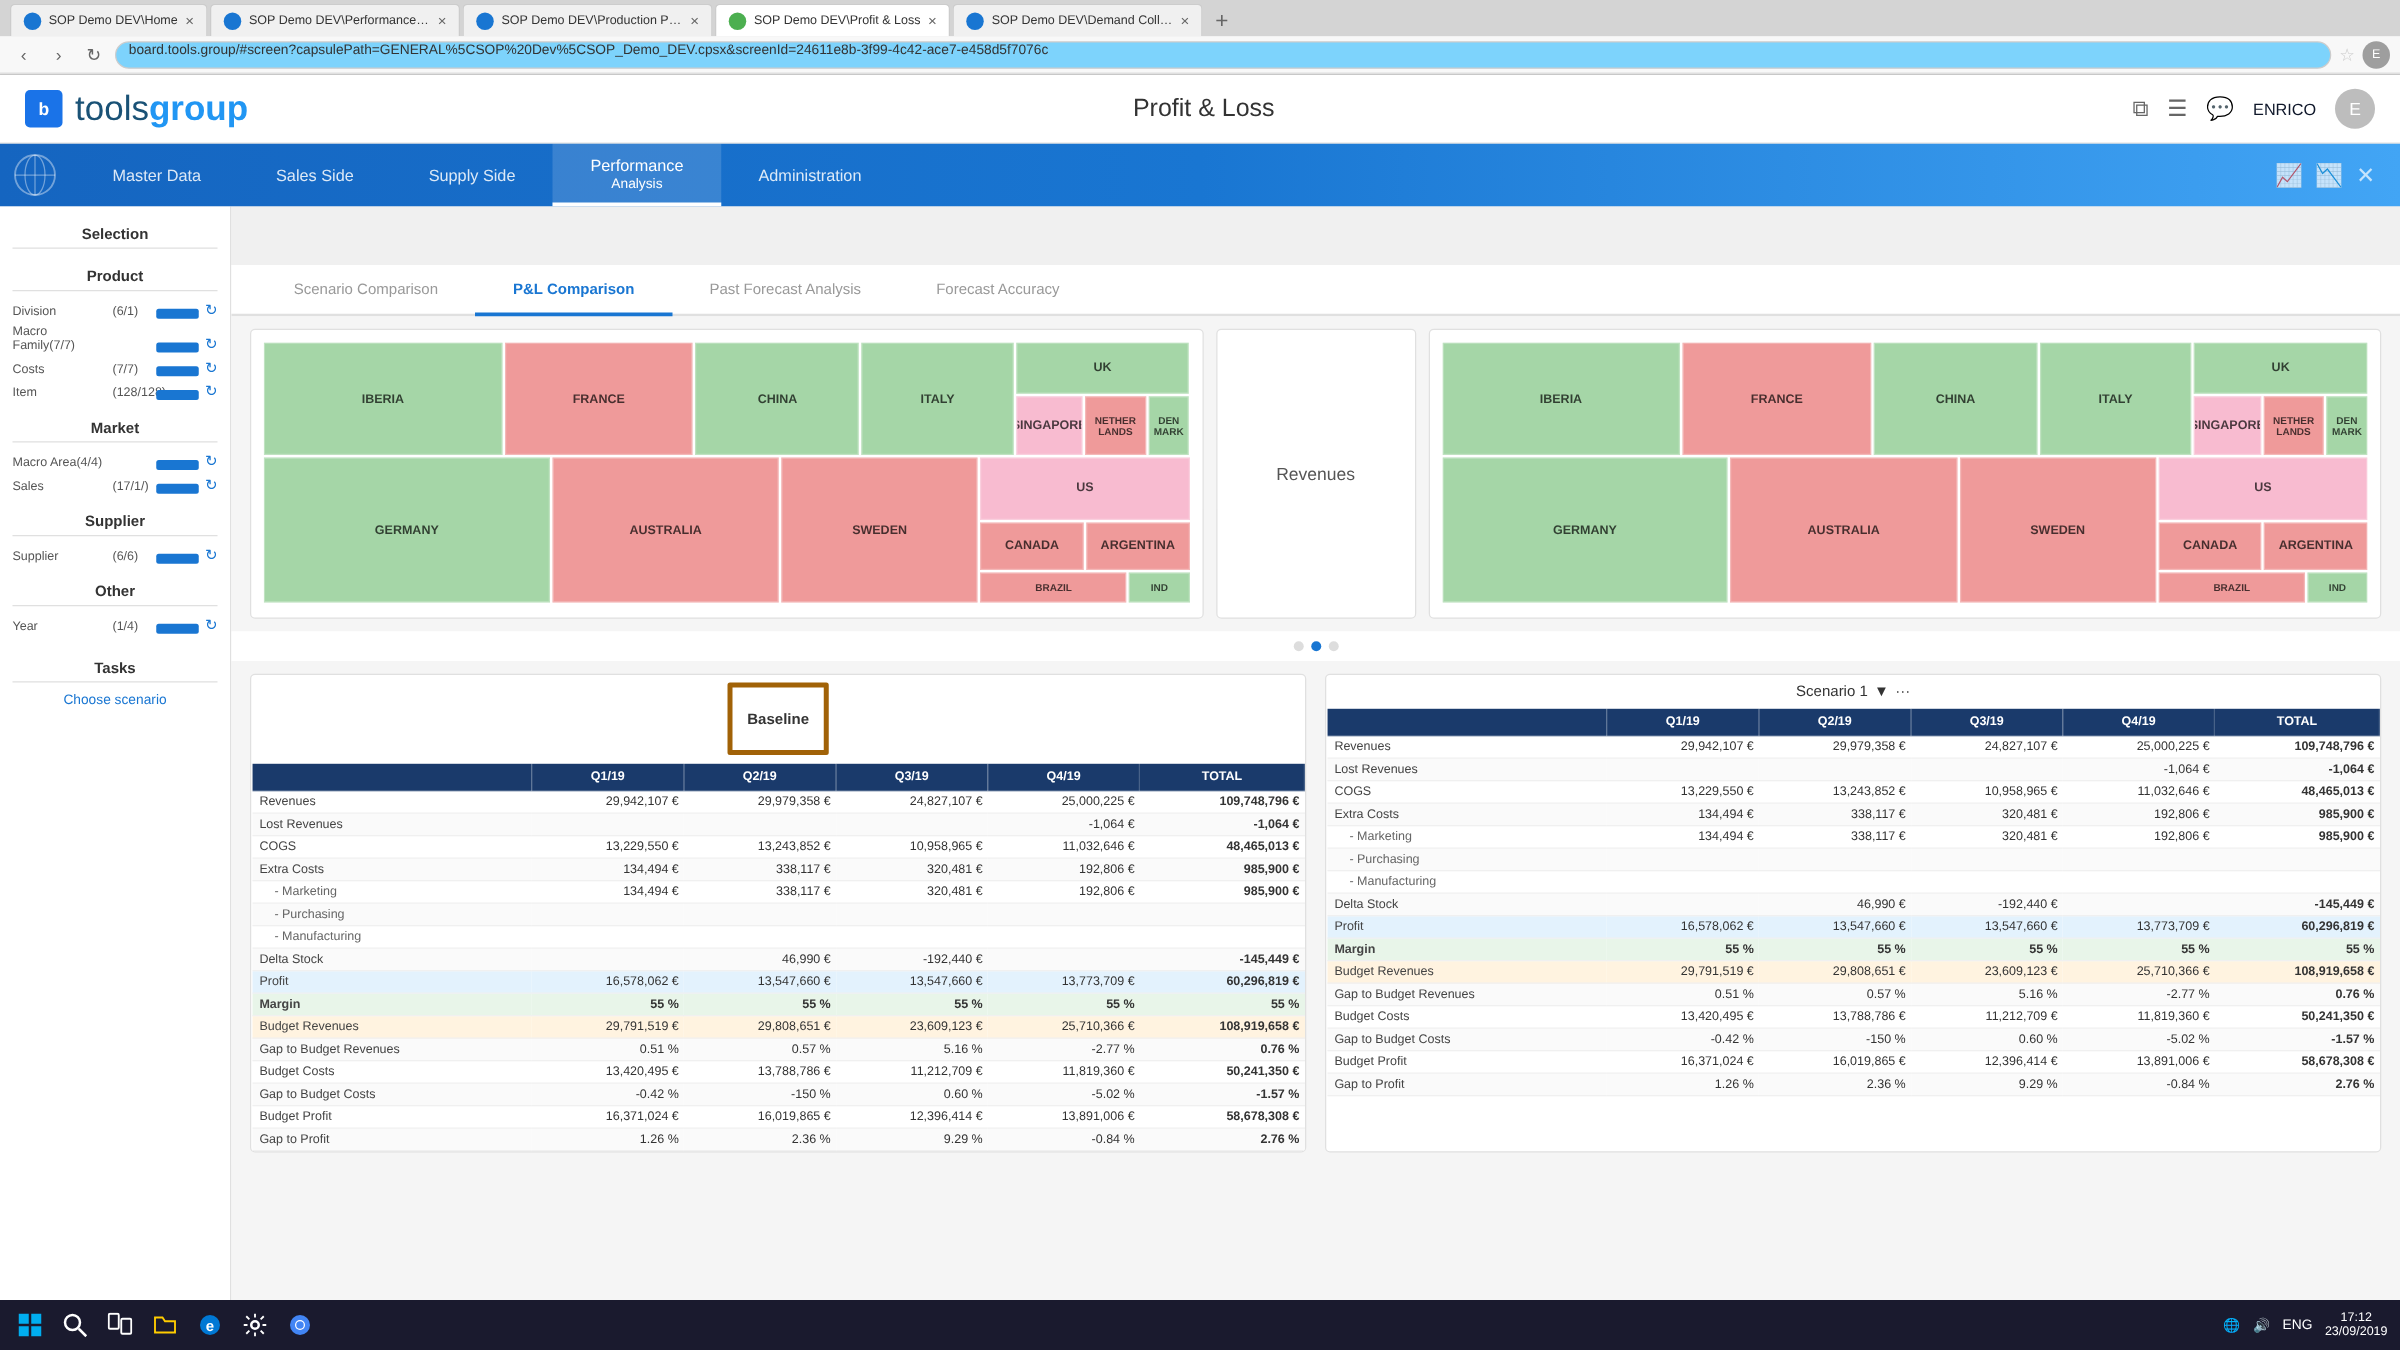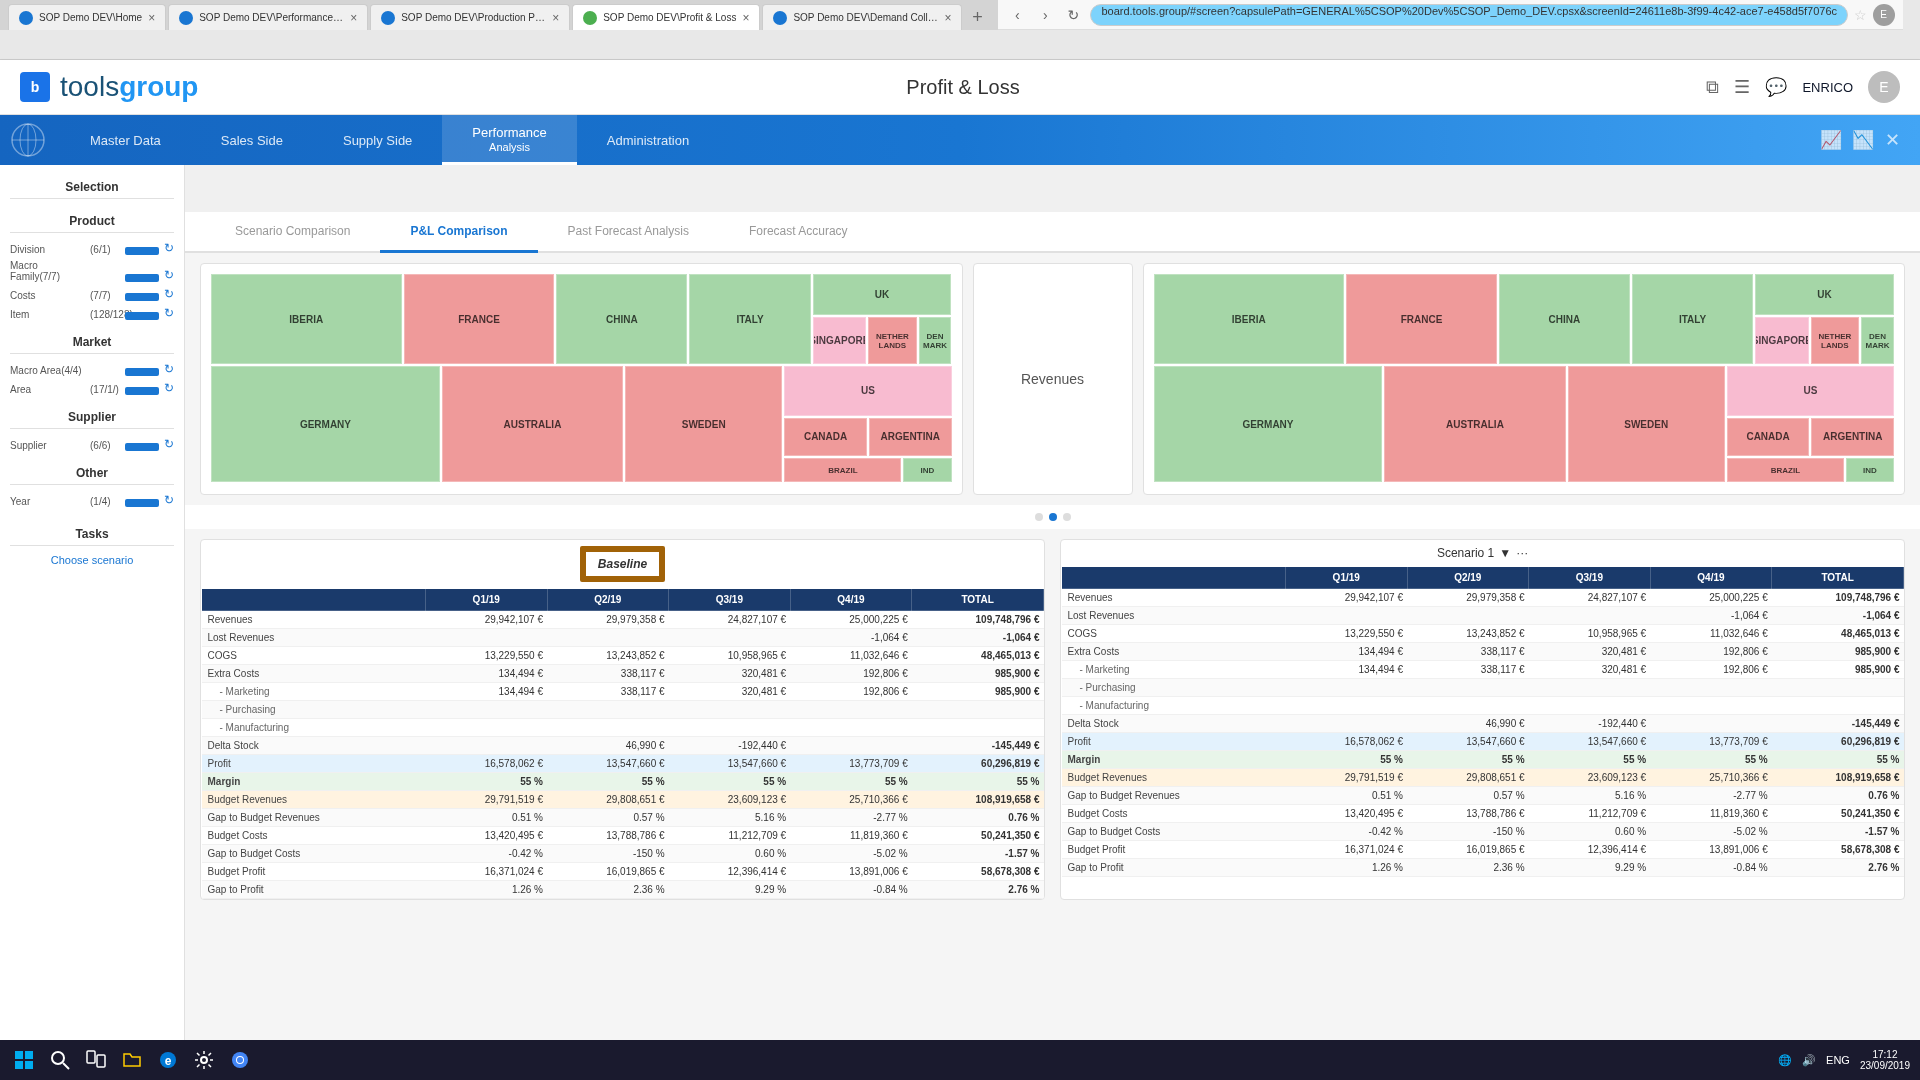--- a/index.html
+++ b/index.html
@@ -1,19 +1,19 @@
 <!DOCTYPE html>
 <html><head>
   <meta charset="utf-8">
   <style>
     * { margin: 0; padding: 0; box-sizing: border-box; }
     body { font-family: Arial, sans-serif; font-size: 11px; background: #f0f0f0; width: 1920px; height: 1080px; overflow: hidden; }
 
     
-    .browser-chrome { background: #e8e8e8; height: 60px; display: flex; border-bottom: 1px solid #ccc; }
+    .browser-chrome { background: #e8e8e8; height: 60px; display: flex; flex-direction: column; border-bottom: 1px solid #ccc; }
     .browser-tabs { display: flex; align-items: flex-end; height: 30px; background: #d4d4d4; padding: 0 8px; gap: 2px; }
     .browser-tab { display: flex; align-items: center; height: 26px; padding: 0 10px; background: #f0f0f0; border-radius: 4px 4px 0 0; font-size: 11px; color: #333; gap: 6px; max-width: 200px; border: 1px solid #ccc; border-bottom: none; }
     .browser-tab.active { background: #fff; z-index: 1; }
     .browser-tab .tab-icon { width: 14px; height: 14px; border-radius: 50%; background: #4CAF50; flex-shrink: 0; }
     .browser-tab .tab-icon.blue { background: #1976d2; }
     .browser-tab .tab-icon.green { background: #4caf50; }
     .browser-tab .tab-text { overflow: hidden; text-overflow: ellipsis; white-space: nowrap; font-size: 10px; }
     .tab-close { margin-left: auto; color: #666; font-size: 12px; cursor: pointer; }
     .new-tab { width: 26px; height: 26px; display: flex; align-items: center; justify-content: center; font-size: 18px; color: #666; cursor: pointer; }
 
@@ -80,21 +80,21 @@
 
     
     .pagination-dots { display: flex; justify-content: center; gap: 6px; padding: 8px 0; background: white; }
     .dot { width: 8px; height: 8px; border-radius: 50%; background: #ddd; cursor: pointer; }
     .dot.active { background: #1976d2; }
 
     
     .tables-section { display: flex; padding: 10px 15px; gap: 15px; background: #f5f5f5; }
     .table-container { flex: 1; background: white; border: 1px solid #e0e0e0; border-radius: 4px; overflow: hidden; }
     .table-header-row { display: flex; align-items: center; justify-content: space-between; padding: 6px 10px; }
-    .scenario-label { font-size: 12px; font-weight: 600; color: #333; border: 6px solid #a16207; padding: 5px 12px; border-radius: 2px; font-style: italic; }
+    .scenario-label { font-size: 12px; font-weight: 600; color: #333; border: 4px solid #a16207; padding: 18px 12px; border-radius: 2px; }
     .scenario-selector { display: flex; align-items: center; gap: 5px; font-size: 12px; color: #333; }
 
     table { width: 100%; border-collapse: collapse; font-size: 10px; }
     thead tr { background: #1a3a6b; color: white; }
     thead th { padding: 5px 4px; text-align: center; font-weight: 600; font-size: 10px; border: 1px solid rgba(255,255,255,0.2); }
     thead th:first-child { text-align: left; padding-left: 6px; }
     tbody tr { border-bottom: 1px solid #f0f0f0; }
     tbody tr:nth-child(even) { background: #fafafa; }
     tbody td { padding: 3px 4px; color: #333; border: none; }
     tbody td:first-child { font-size: 10px; color: #444; padding-left: 6px; }
@@ -253,21 +253,21 @@
         <div class="sidebar-title">Market</div>
         <div class="sidebar-row">
           <span class="sidebar-label">Macro Area(4/4)</span>
           <span class="sidebar-value"></span>
           <div class="sidebar-bar-container">
             <div class="sidebar-bar" style="width:100%"></div>
           </div>
           <span class="sidebar-refresh">↻</span>
         </div>
         <div class="sidebar-row">
-          <span class="sidebar-label">Area</span>
+          <span class="sidebar-label">Sales</span>
           <span class="sidebar-value">(17/1/)</span>
           <div class="sidebar-bar-container">
             <div class="sidebar-bar" style="width:100%"></div>
           </div>
           <span class="sidebar-refresh">↻</span>
         </div>
       </div>
 
       <div class="sidebar-section">
         <div class="sidebar-title">Supplier</div>

